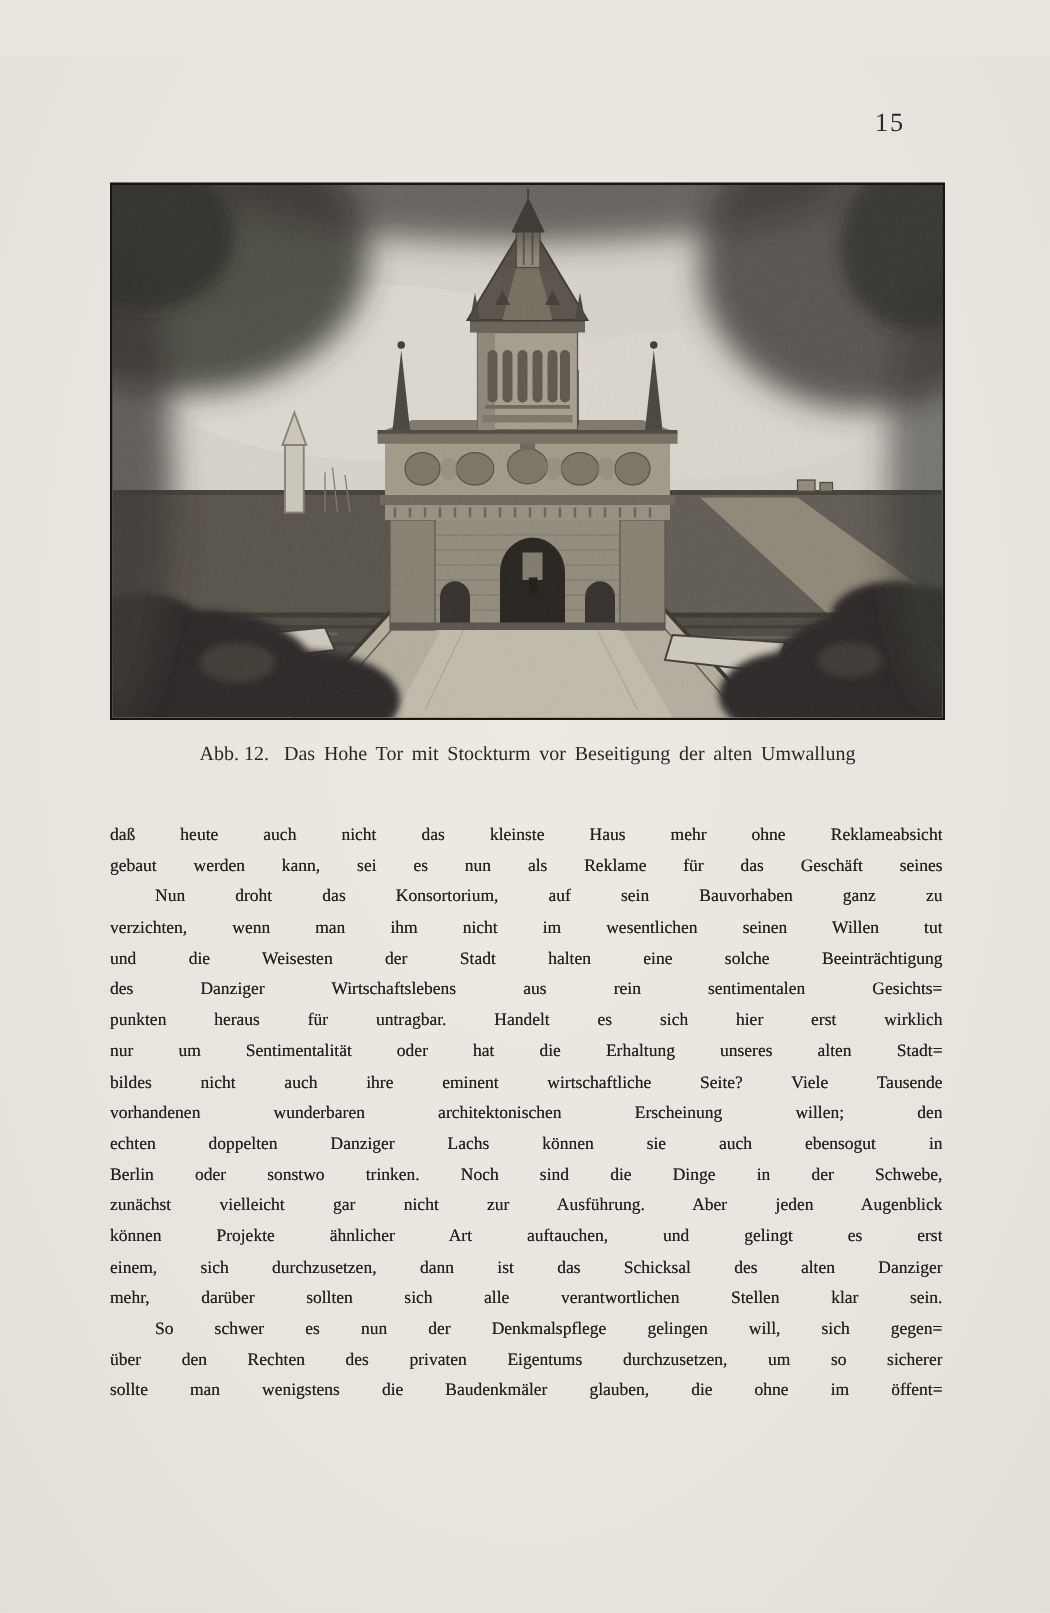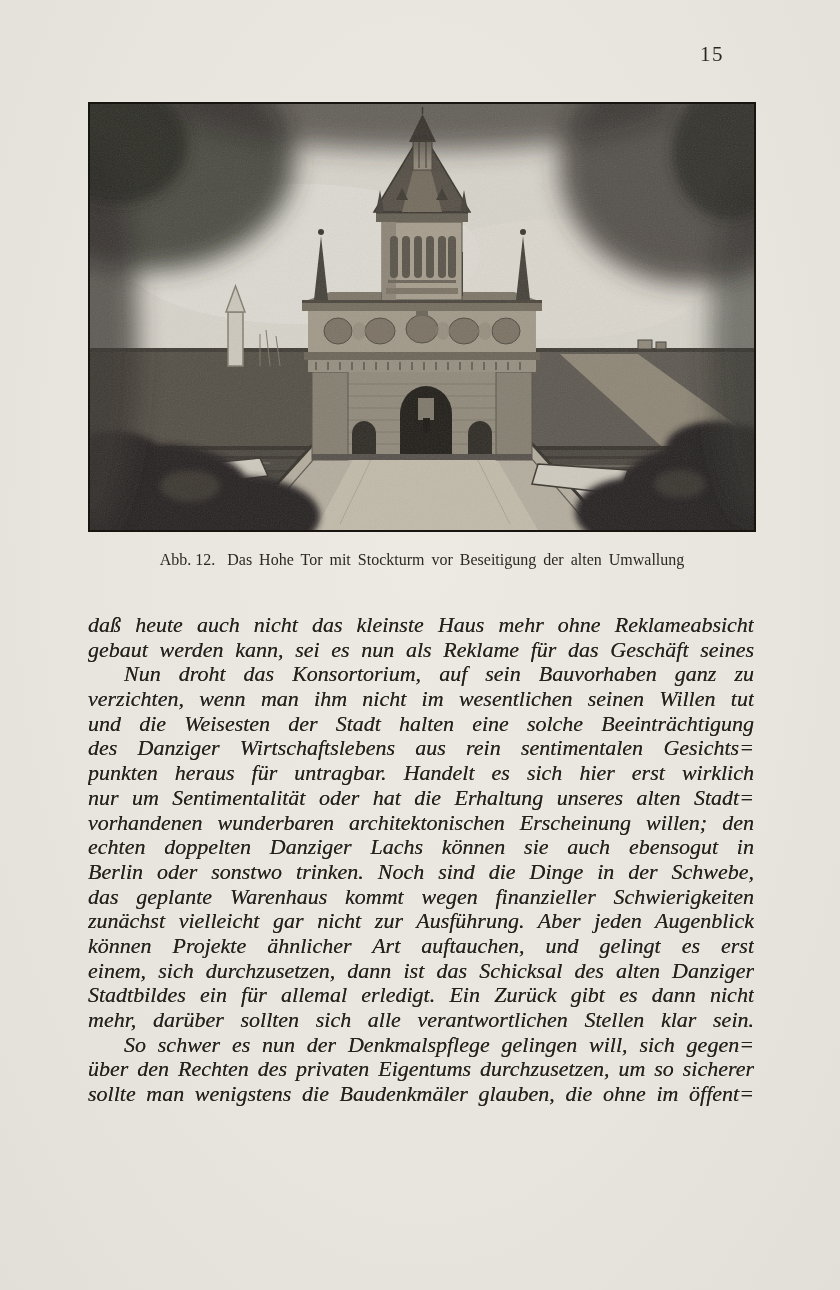--- a/index.html
+++ b/index.html
@@ -6,20 +6,21 @@
   body{
     width:840px;height:1290px;
     background:#e9e6e0;
     font-family:"Liberation Serif", serif;
     position:relative;
     overflow:hidden;
   }
   .page{position:absolute;inset:0;
     background:
       radial-gradient(ellipse at 50% 40%, #edeae4 0%, #e8e5df 60%, #e2dfd8 100%);
+    margin-top: 44px;
   }
   .pageno{
     position:absolute;top:42px;right:116px;
     font-size:21px;color:#2b2824;letter-spacing:1.5px;
   }
   .plate{
     position:absolute;left:88px;top:102px;width:668px;height:430px;
     border:2px solid #181511;box-sizing:border-box;
     background:#d6d3ca;
   }
@@ -29,27 +30,26 @@
     text-align:center;font-size:16px;color:#2b2824;
     white-space:nowrap;
   }
   .caption .cap-label{margin-right:12px;}
   .caption .cap-text{word-spacing:3px;}
   .bodytext{
     position:absolute;left:88px;top:613px;width:666px;
   }
   .para{margin:0;padding:0;}
   .line{
-    font-size:22px;line-height:24.7px;height:24.7px;
+    font-size:14px;line-height:24.7px;height:24.7px;
     color:#24211d;
     text-align:justify;
     text-align-last:justify;
     text-shadow:0 0 0.45px rgba(36,33,29,0.75);
     overflow:hidden;
-    font-style:italic;
   }
   .line.indent{text-indent:36px;}
 </style>
 </head>
 <body>
 
 <div class="page">
 
   <div class="pageno">15</div>
 
@@ -254,28 +254,27 @@
         <div class="line">daß heute auch nicht das kleinste Haus mehr ohne Reklameabsicht</div>
         <div class="line">gebaut werden kann, sei es nun als Reklame für das Geschäft seines</div>
       </div>
       <div class="para">
         <div class="line indent">Nun droht das Konsortorium, auf sein Bauvorhaben ganz zu</div>
         <div class="line">verzichten, wenn man ihm nicht im wesentlichen seinen Willen tut</div>
         <div class="line">und die Weisesten der Stadt halten eine solche Beeinträchtigung</div>
         <div class="line">des Danziger Wirtschaftslebens aus rein sentimentalen Gesichts=</div>
         <div class="line">punkten heraus für untragbar. Handelt es sich hier erst wirklich</div>
         <div class="line">nur um Sentimentalität oder hat die Erhaltung unseres alten Stadt=</div>
+        <div class="line">bildes nicht auch ihre eminent wirtschaftliche Seite? Viele Tausende</div>
         <div class="line">vorhandenen wunderbaren architektonischen Erscheinung willen; den</div>
         <div class="line">echten doppelten Danziger Lachs können sie auch ebensogut in</div>
         <div class="line">Berlin oder sonstwo trinken. Noch sind die Dinge in der Schwebe,</div>
-        <div class="line">das geplante Warenhaus kommt wegen finanzieller Schwierigkeiten</div>
         <div class="line">zunächst vielleicht gar nicht zur Ausführung. Aber jeden Augenblick</div>
         <div class="line">können Projekte ähnlicher Art auftauchen, und gelingt es erst</div>
         <div class="line">einem, sich durchzusetzen, dann ist das Schicksal des alten Danziger</div>
-        <div class="line">Stadtbildes ein für allemal erledigt. Ein Zurück gibt es dann nicht</div>
         <div class="line">mehr, darüber sollten sich alle verantwortlichen Stellen klar sein.</div>
       </div>
       <div class="para">
         <div class="line indent">So schwer es nun der Denkmalspflege gelingen will, sich gegen=</div>
         <div class="line">über den Rechten des privaten Eigentums durchzusetzen, um so sicherer</div>
         <div class="line">sollte man wenigstens die Baudenkmäler glauben, die ohne im öffent=</div>
       </div>
     </div>
 
 </div>

